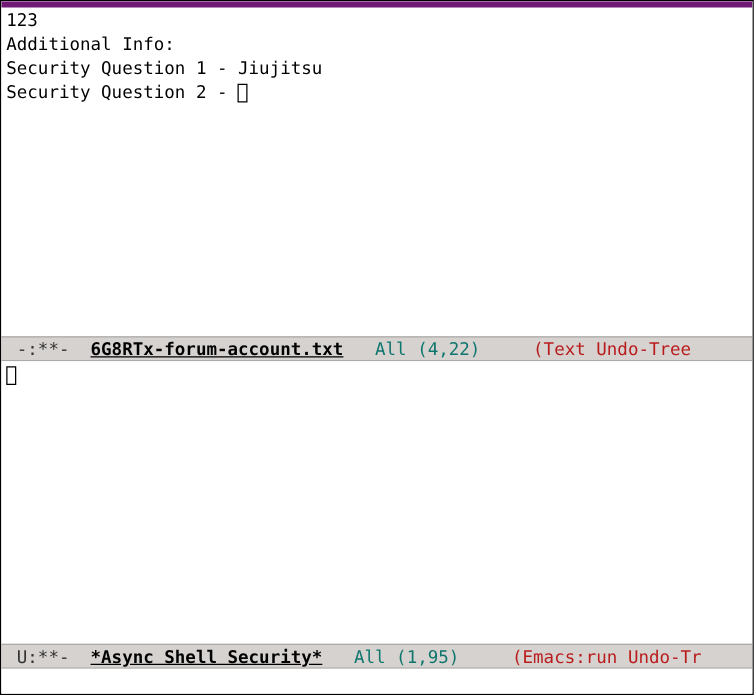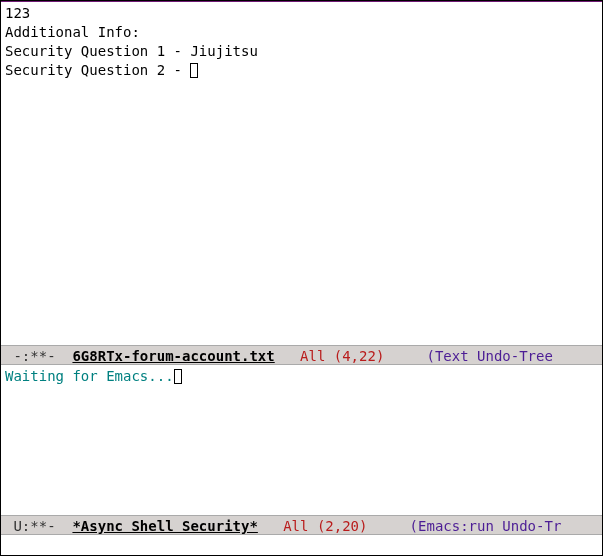--- a/index.html
+++ b/index.html
@@ -20,22 +20,22 @@
     }
     .buffer {
       background: #ffffff;
       color: #000;
       padding: 2px 4px;
       overflow: hidden;
       white-space: pre;
       line-height: 1.35;
     }
     .buffer-top {
-      height: 344px;
-      border-top: 1px solid #701a75;
+      height: 268px;
+      border-top: 5px solid #701a75;
     }
     .buffer-bottom {
       flex: 1;
       min-height: 0;
     }
     .modeline {
       background: #d6d2d0;
       color: #333;
       padding: 2px 4px;
       white-space: pre;
@@ -48,24 +48,24 @@
     }
     .modeline .prefix {
       color: #333;
     }
     .modeline .buffername {
       font-weight: bold;
       color: #000;
       text-decoration: underline;
     }
     .modeline .position {
-      color: #b91c1c;
+      color: #0f766e;
     }
     .modeline .modes {
-      color: #4c1d95;
+      color: #b91c1c;
     }
     .minibuffer {
       background: #ffffff;
       height: 20px;
       padding: 2px 4px;
       color: #000;
       white-space: pre;
     }
     .cursor {
       display: inline-block;
@@ -81,17 +81,17 @@
 </head>
 <body>
 
 <div class="buffer buffer-top"><span>123</span>
 <span>Additional Info:</span>
 <span>Security Question 1 - Jiujitsu</span>
 <span>Security Question 2 - </span><span class="cursor"></span></div>
 
 <div class="modeline"><span class="prefix"> -:**-  </span><span class="buffername">6G8RTx-forum-account.txt</span><span class="position">   All (4,22)     </span><span class="modes">(Text Undo-Tree</span></div>
 
-<div class="buffer buffer-bottom"><span class="prompt">Waiting for Emacs...</span><span class="cursor"></span></div>
+<div class="buffer buffer-bottom"><span class="cursor"></span></div>
 
-<div class="modeline"><span class="prefix"> U:**-  </span><span class="buffername">*Async Shell Security*</span><span class="position">   All (2,20)     </span><span class="modes">(Emacs:run Undo-Tr</span></div>
+<div class="modeline"><span class="prefix"> U:**-  </span><span class="buffername">*Async Shell Security*</span><span class="position">   All (1,95)     </span><span class="modes">(Emacs:run Undo-Tr</span></div>
 
 <div class="minibuffer"><span></span></div>
 
 </body></html>

